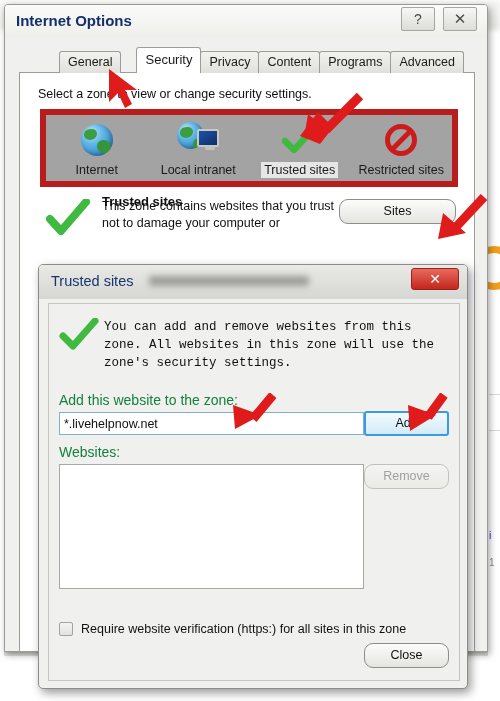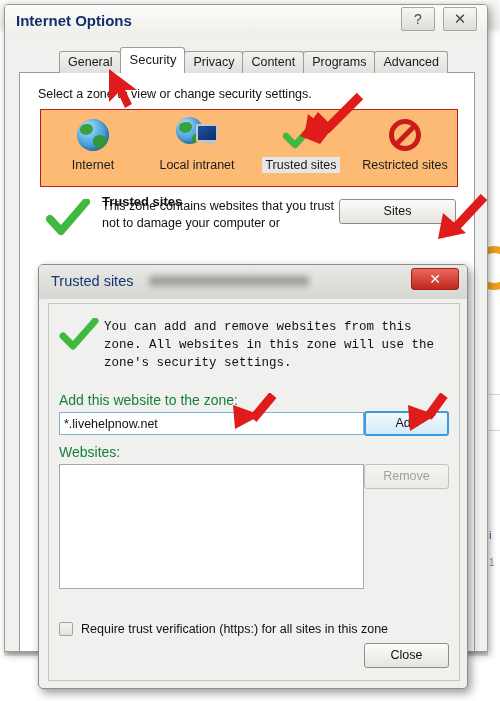--- a/index.html
+++ b/index.html
@@ -138,20 +138,21 @@
     color: #1a1a1a;
     margin-right: -1px;
   }
   .tab.active {
     height: 26px;
     background: #ffffff;
     line-height: 24px;
     font-size: 13px;
     z-index: 4;
     position: relative;
+    margin-left: 16px;
   }
 
   .tabpanel {
     position: absolute;
     left: 14px; top: 35px;
     width: 456px; height: 580px;
     background: #ffffff;
     border: 1px solid #9d9d98;
     z-index: 2;
   }
@@ -161,22 +162,22 @@
     left: 18px; top: 14px;
     font-size: 12.5px;
     color: #111;
   }
 
   
   .zonebox {
     position: absolute;
     left: 20px; top: 36px;
     width: 418px; height: 78px;
-    background: #fdba74;
-    border: 1px solid #b91c1c;
+    background: #a3a3a3;
+    border: 6px solid #b91c1c;
   }
   .zones {
     display: flex;
     height: 100%;
     align-items: flex-start;
     padding-top: 3px;
   }
   .zone {
     width: 25%;
     text-align: center;
@@ -276,21 +277,21 @@
     left: 82px; top: 125px;
     width: 240px;
     font-size: 12.5px;
     line-height: 17px;
     color: #111;
   }
 
   .btn {
     background: linear-gradient(#fcfcfb, #e4e4e0);
     border: 1px solid #8e8e89;
-    border-radius: 3px;
+    border-radius: 9px;
     font-family: "Liberation Sans", sans-serif;
     font-size: 12.5px;
     color: #101010;
     text-align: center;
   }
   .sites-btn {
     position: absolute;
     right: 18px; top: 126px;
     width: 117px; height: 25px;
     line-height: 23px;
@@ -566,21 +567,21 @@
     <div class="fld-label lbl-add">Add this website to the zone:</div>
     <input class="text-input" type="text" value="*.livehelpnow.net" style="">
     <div class="btn add-btn">Add</div>
 
     <div class="fld-label lbl-sites">Websites:</div>
     <div class="listbox"></div>
     <div class="btn remove-btn">Remove</div>
 
     <div class="chk-row">
       <div class="chk-box"></div>
-      <span class="chk-label">Require trust verification (https:) for all sites in this zone</span>
+      <span class="chk-label">Require website verification (https:) for all sites in this zone</span>
     </div>
 
     <div class="btn close-btn">Close</div>
   </div>
 </div>
 
 <div class="arrow a-sec">
   <svg width="44" height="48" viewBox="0 0 44 48">
     <path d="M3 3 L3 36 L12 27 L19 42 L26 38 L19 24 L31 24 Z" fill="#e01b1b"></path>
   </svg>

